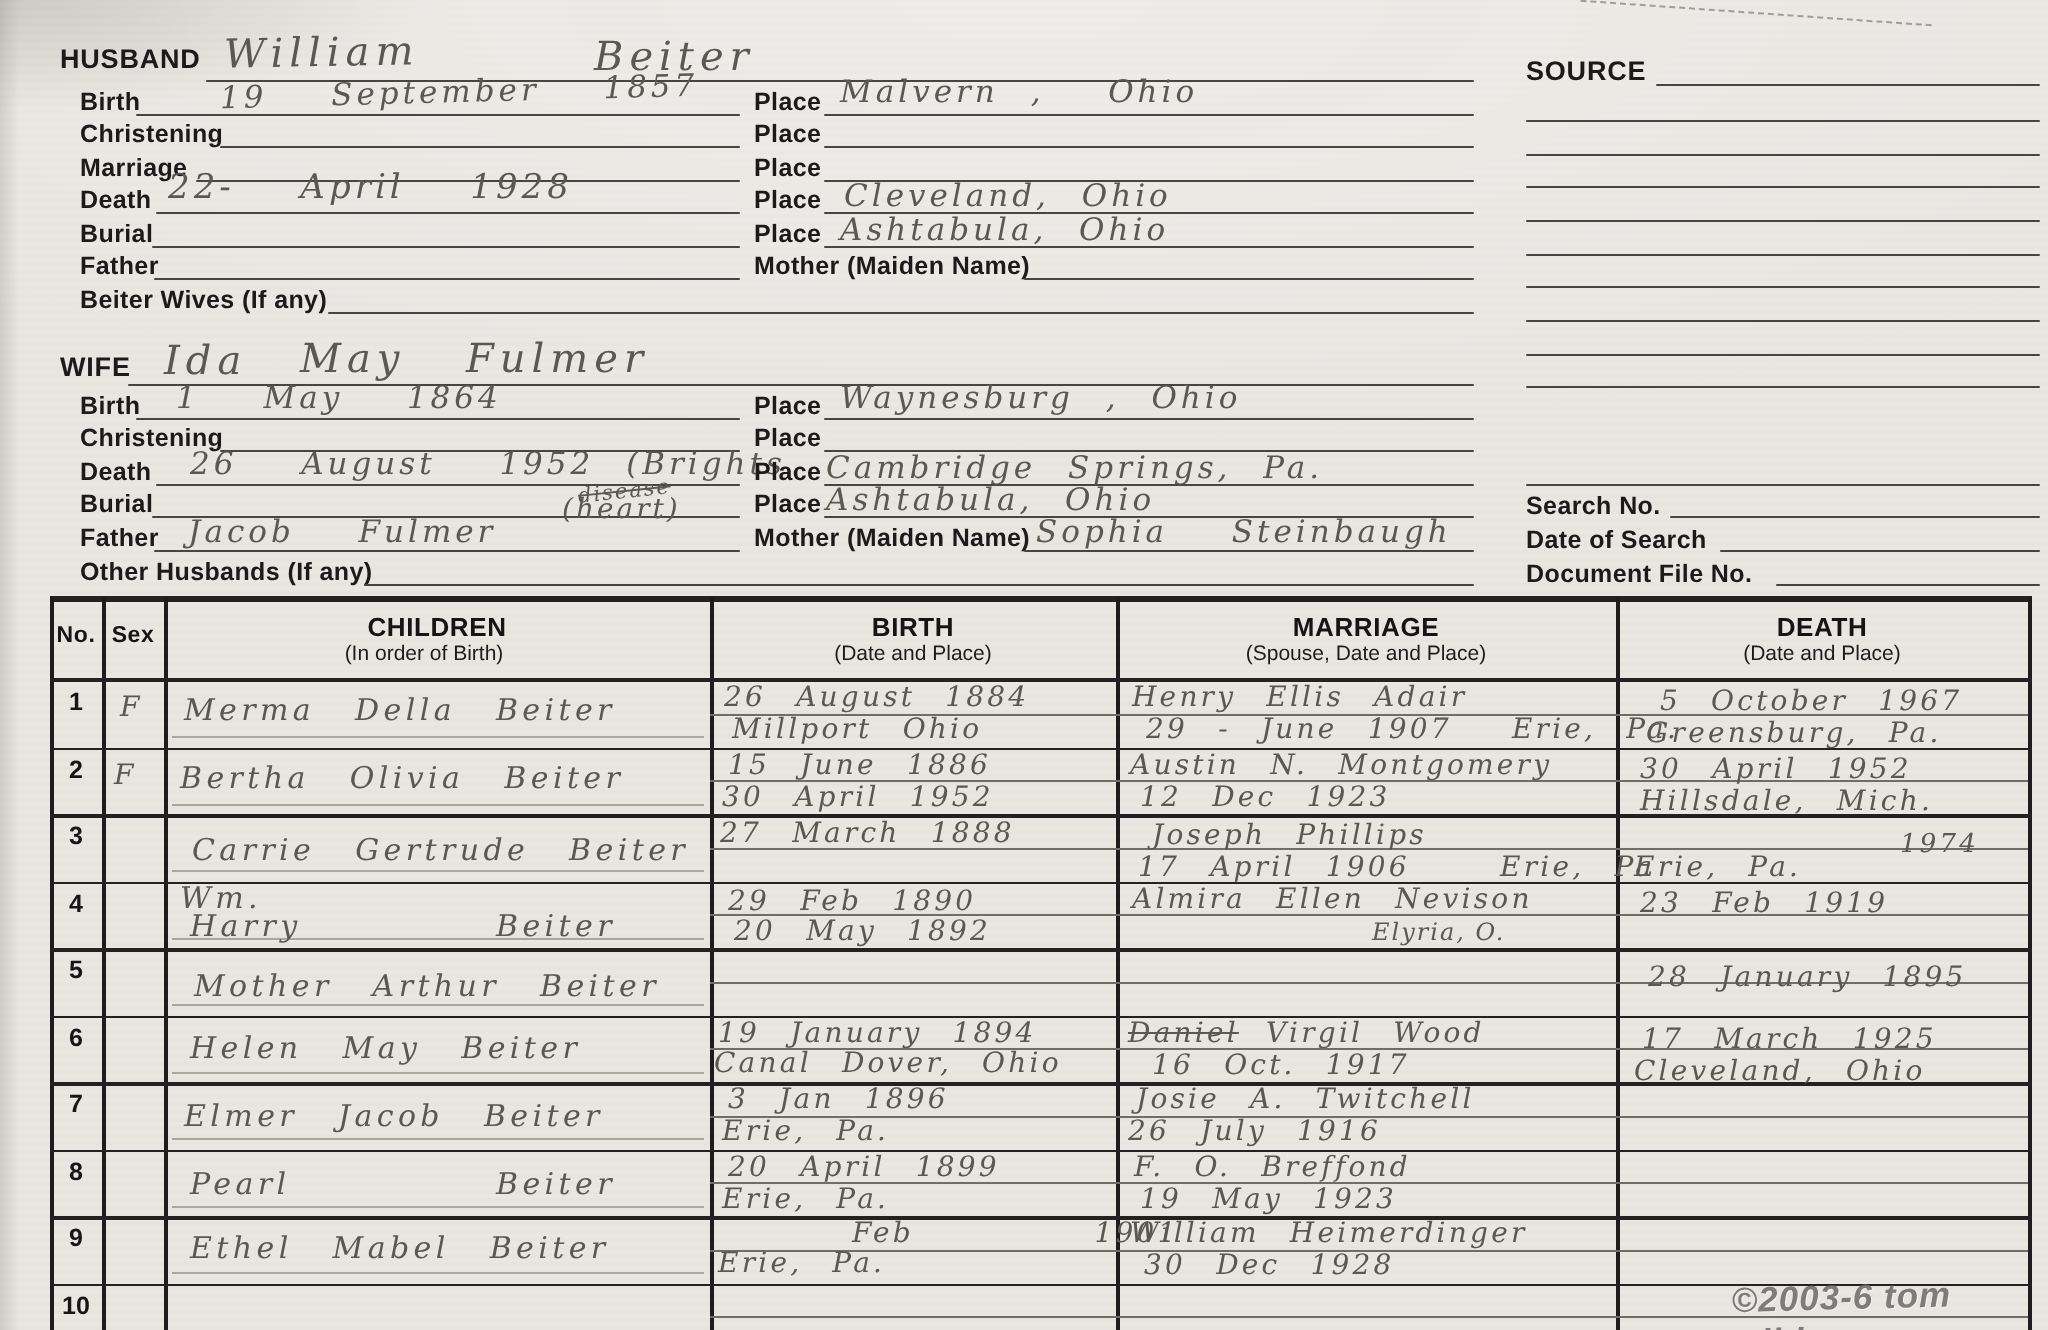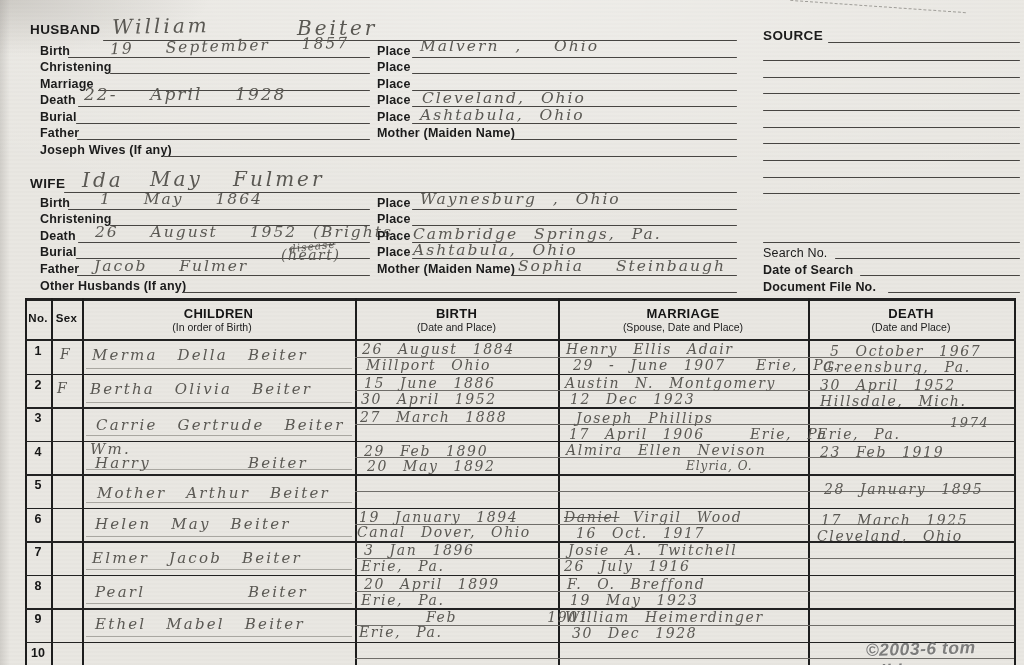--- a/index.html
+++ b/index.html
@@ -83,55 +83,55 @@
     <div class="line" style="left:76px;top:123px;width:294px"></div>
     <span class="lbl" style="left:377px;top:110px">Place</span>
     <div class="line" style="left:412px;top:123px;width:325px"></div>
     <span class="hw hw-md" style="left:420px;top:108px">Ashtabula, Ohio</span>
 
     <span class="lbl" style="left:40px;top:126px">Father</span>
     <div class="line" style="left:77px;top:139px;width:293px"></div>
     <span class="lbl" style="left:377px;top:126px">Mother (Maiden Name)</span>
     <div class="line" style="left:512px;top:139px;width:225px"></div>
 
-    <span class="lbl" style="left:40px;top:143px">Joseph Wives (If any)</span>
+    <span class="lbl" style="left:40px;top:143px">Beiter Wives (If any)</span>
     <div class="line" style="left:164px;top:156px;width:573px"></div>
   </div>
 
   <div>
     <span class="lbl lbl-big" style="left:763px;top:28px">SOURCE</span>
     <div class="line" style="left:828px;top:42px;width:192px"></div>
     <div class="line" style="left:763px;top:60px;width:257px"></div>
     <div class="line" style="left:763px;top:77px;width:257px"></div>
     <div class="line" style="left:763px;top:93px;width:257px"></div>
     <div class="line" style="left:763px;top:110px;width:257px"></div>
     <div class="line" style="left:763px;top:127px;width:257px"></div>
     <div class="line" style="left:763px;top:143px;width:257px"></div>
     <div class="line" style="left:763px;top:160px;width:257px"></div>
     <div class="line" style="left:763px;top:177px;width:257px"></div>
     <div class="line" style="left:763px;top:193px;width:257px"></div>
     <div class="line" style="left:763px;top:242px;width:257px"></div>
-    <span class="lbl" style="left:763px;top:246px;font-weight:400">Search No.</span>
+    <span class="lbl" style="left:763px;top:246px;font-weight:700">Search No.</span>
     <div class="line" style="left:835px;top:258px;width:185px"></div>
     <span class="lbl" style="left:763px;top:263px;font-weight:600">Date of Search</span>
     <div class="line" style="left:860px;top:275px;width:160px"></div>
     <span class="lbl" style="left:763px;top:280px;font-weight:600">Document File No.</span>
     <div class="line" style="left:888px;top:292px;width:132px"></div>
   </div>
 
   <div>
     <span class="lbl lbl-big" style="left:30px;top:176px">WIFE</span>
     <div class="line" style="left:64px;top:192px;width:673px"></div>
     <span class="hw hw-name-lg" style="left:82px;top:170px">Ida</span>
     <span class="hw hw-name-lg" style="left:150px;top:169px">May</span>
     <span class="hw hw-name-lg" style="left:233px;top:169px">Fulmer</span>
 
     <span class="lbl" style="left:40px;top:196px">Birth</span>
     <div class="line" style="left:68px;top:209px;width:302px"></div>
-    <span class="hw hw-md" style="left:100px;top:192px">1  May  1864</span>
+    <span class="hw hw-md" style="left:88px;top:192px">1  May  1864</span>
     <span class="lbl" style="left:377px;top:196px">Place</span>
     <div class="line" style="left:412px;top:209px;width:325px"></div>
     <span class="hw hw-md" style="left:420px;top:192px">Waynesburg , Ohio</span>
 
     <span class="lbl" style="left:40px;top:212px">Christening</span>
     <div class="line" style="left:110px;top:225px;width:260px"></div>
     <span class="lbl" style="left:377px;top:212px">Place</span>
     <div class="line" style="left:412px;top:225px;width:325px"></div>
 
     <span class="lbl" style="left:40px;top:229px">Death</span>

